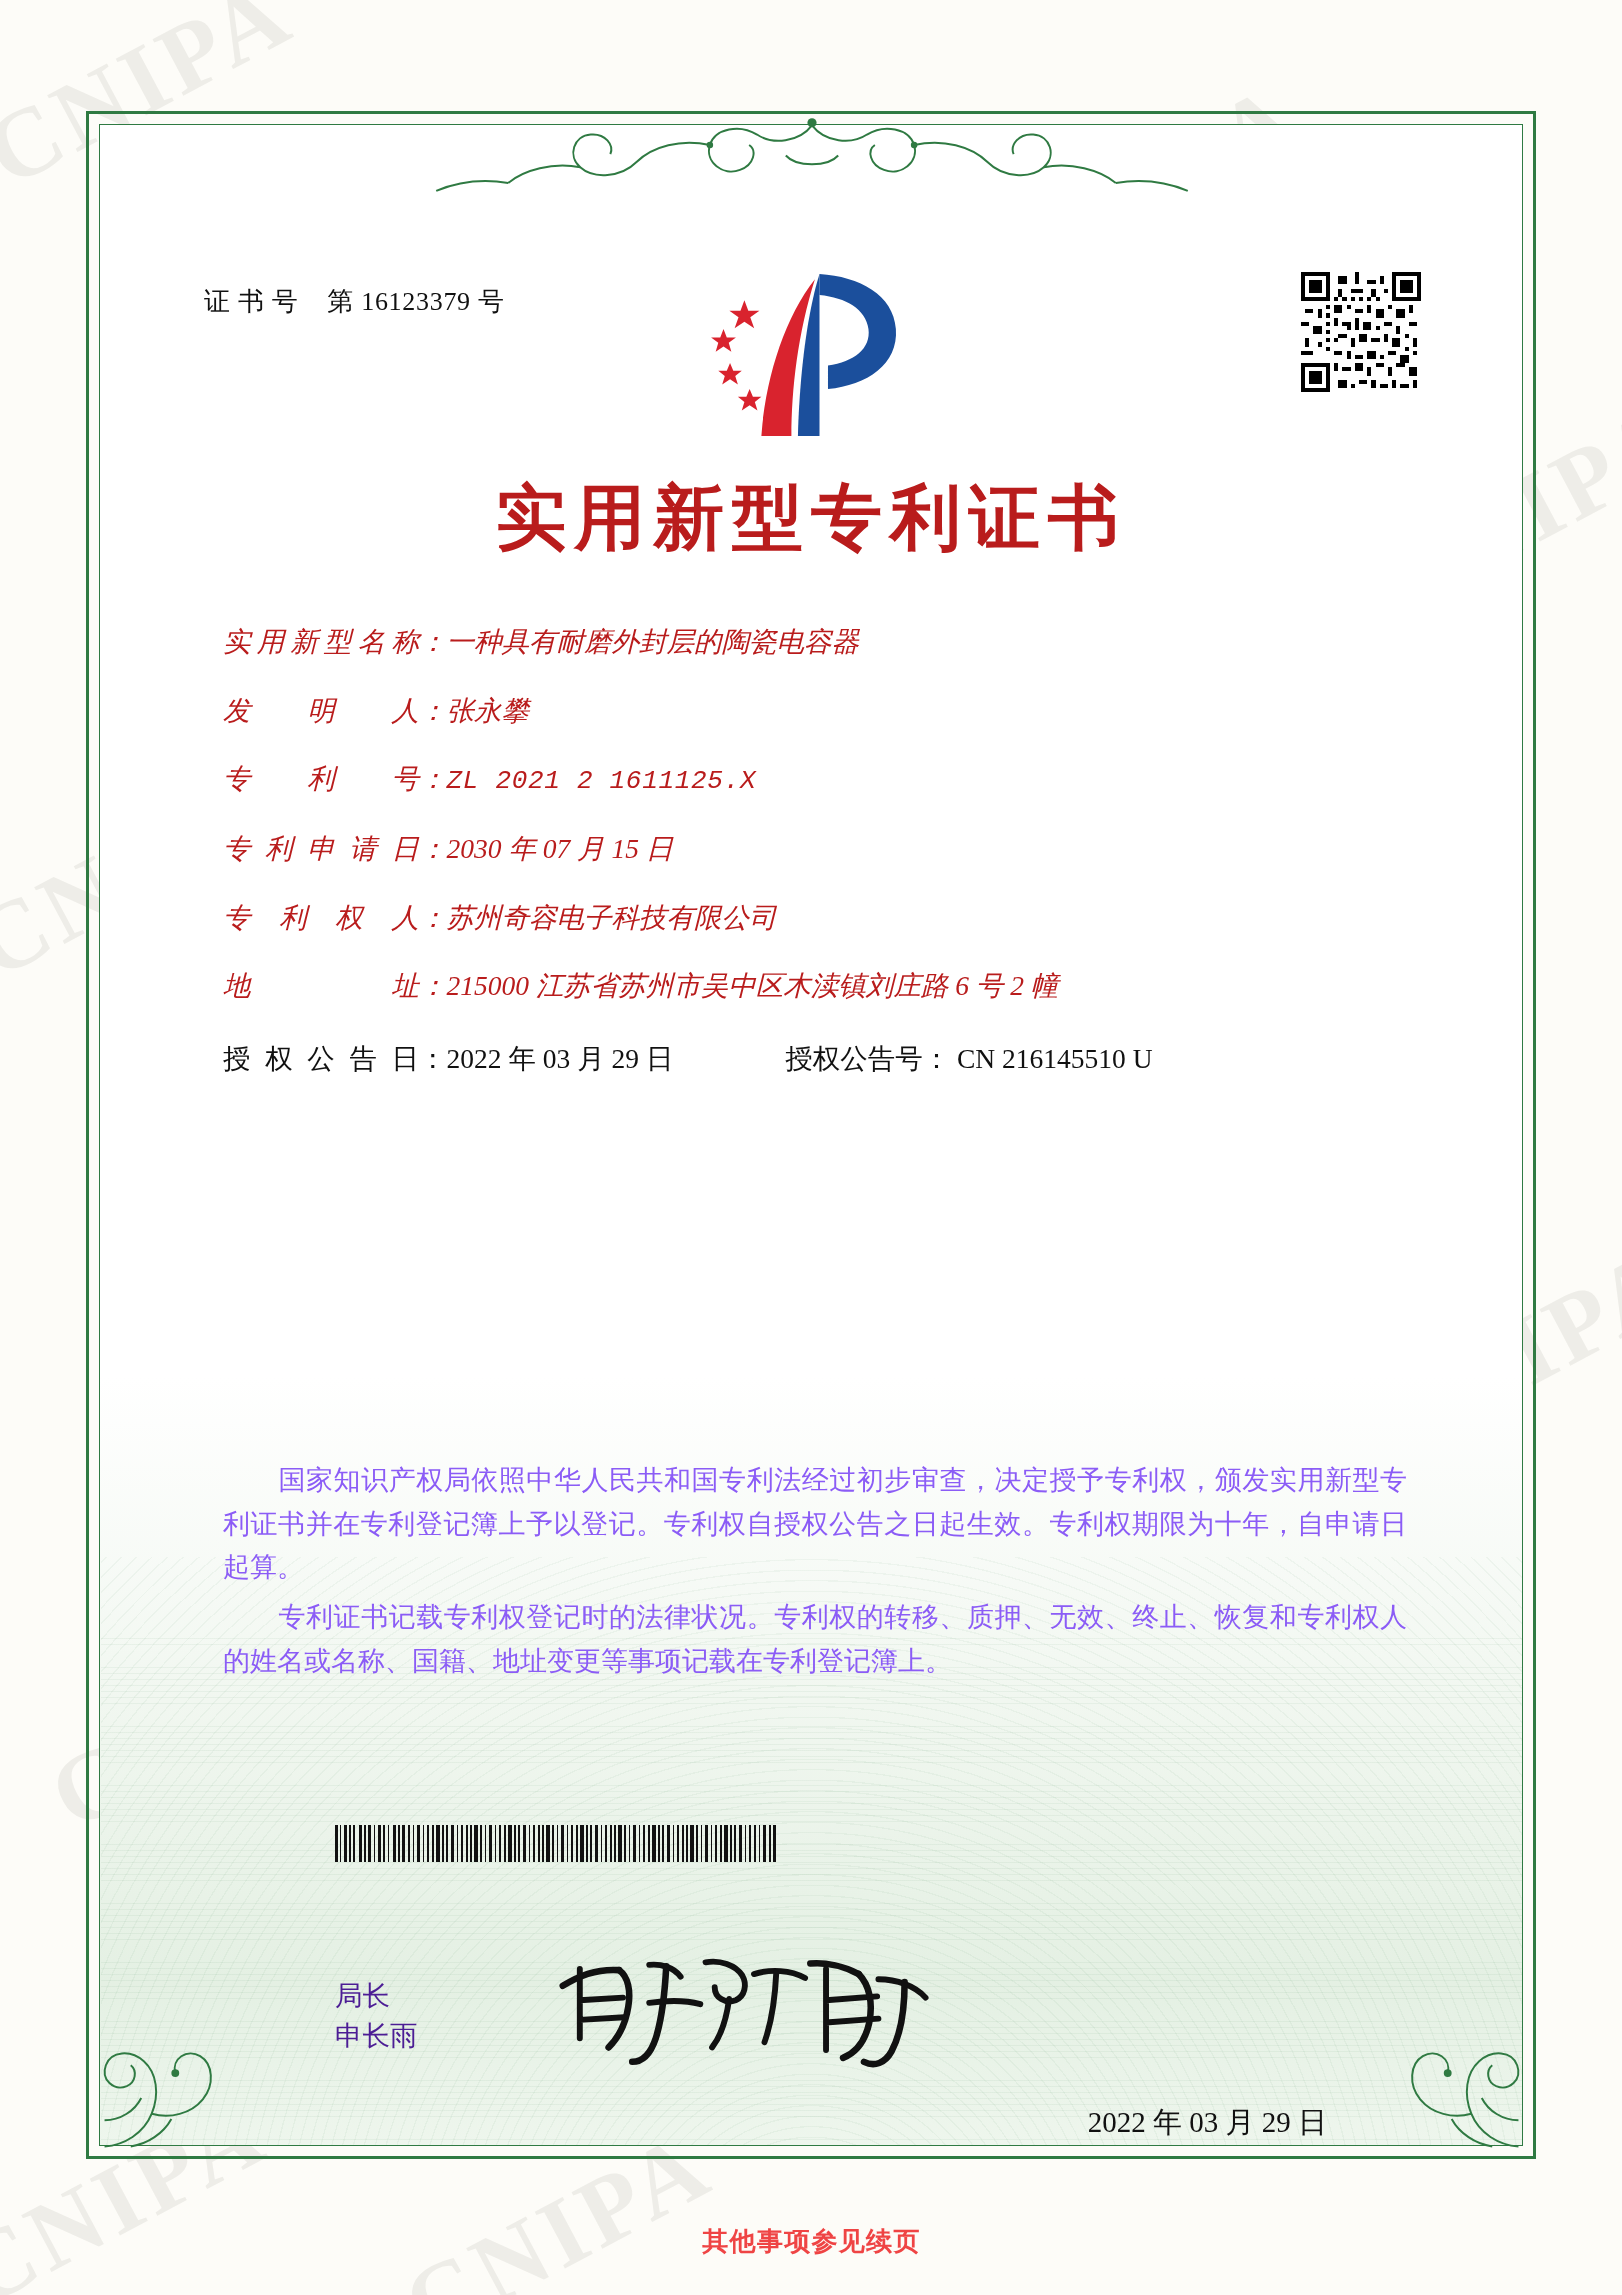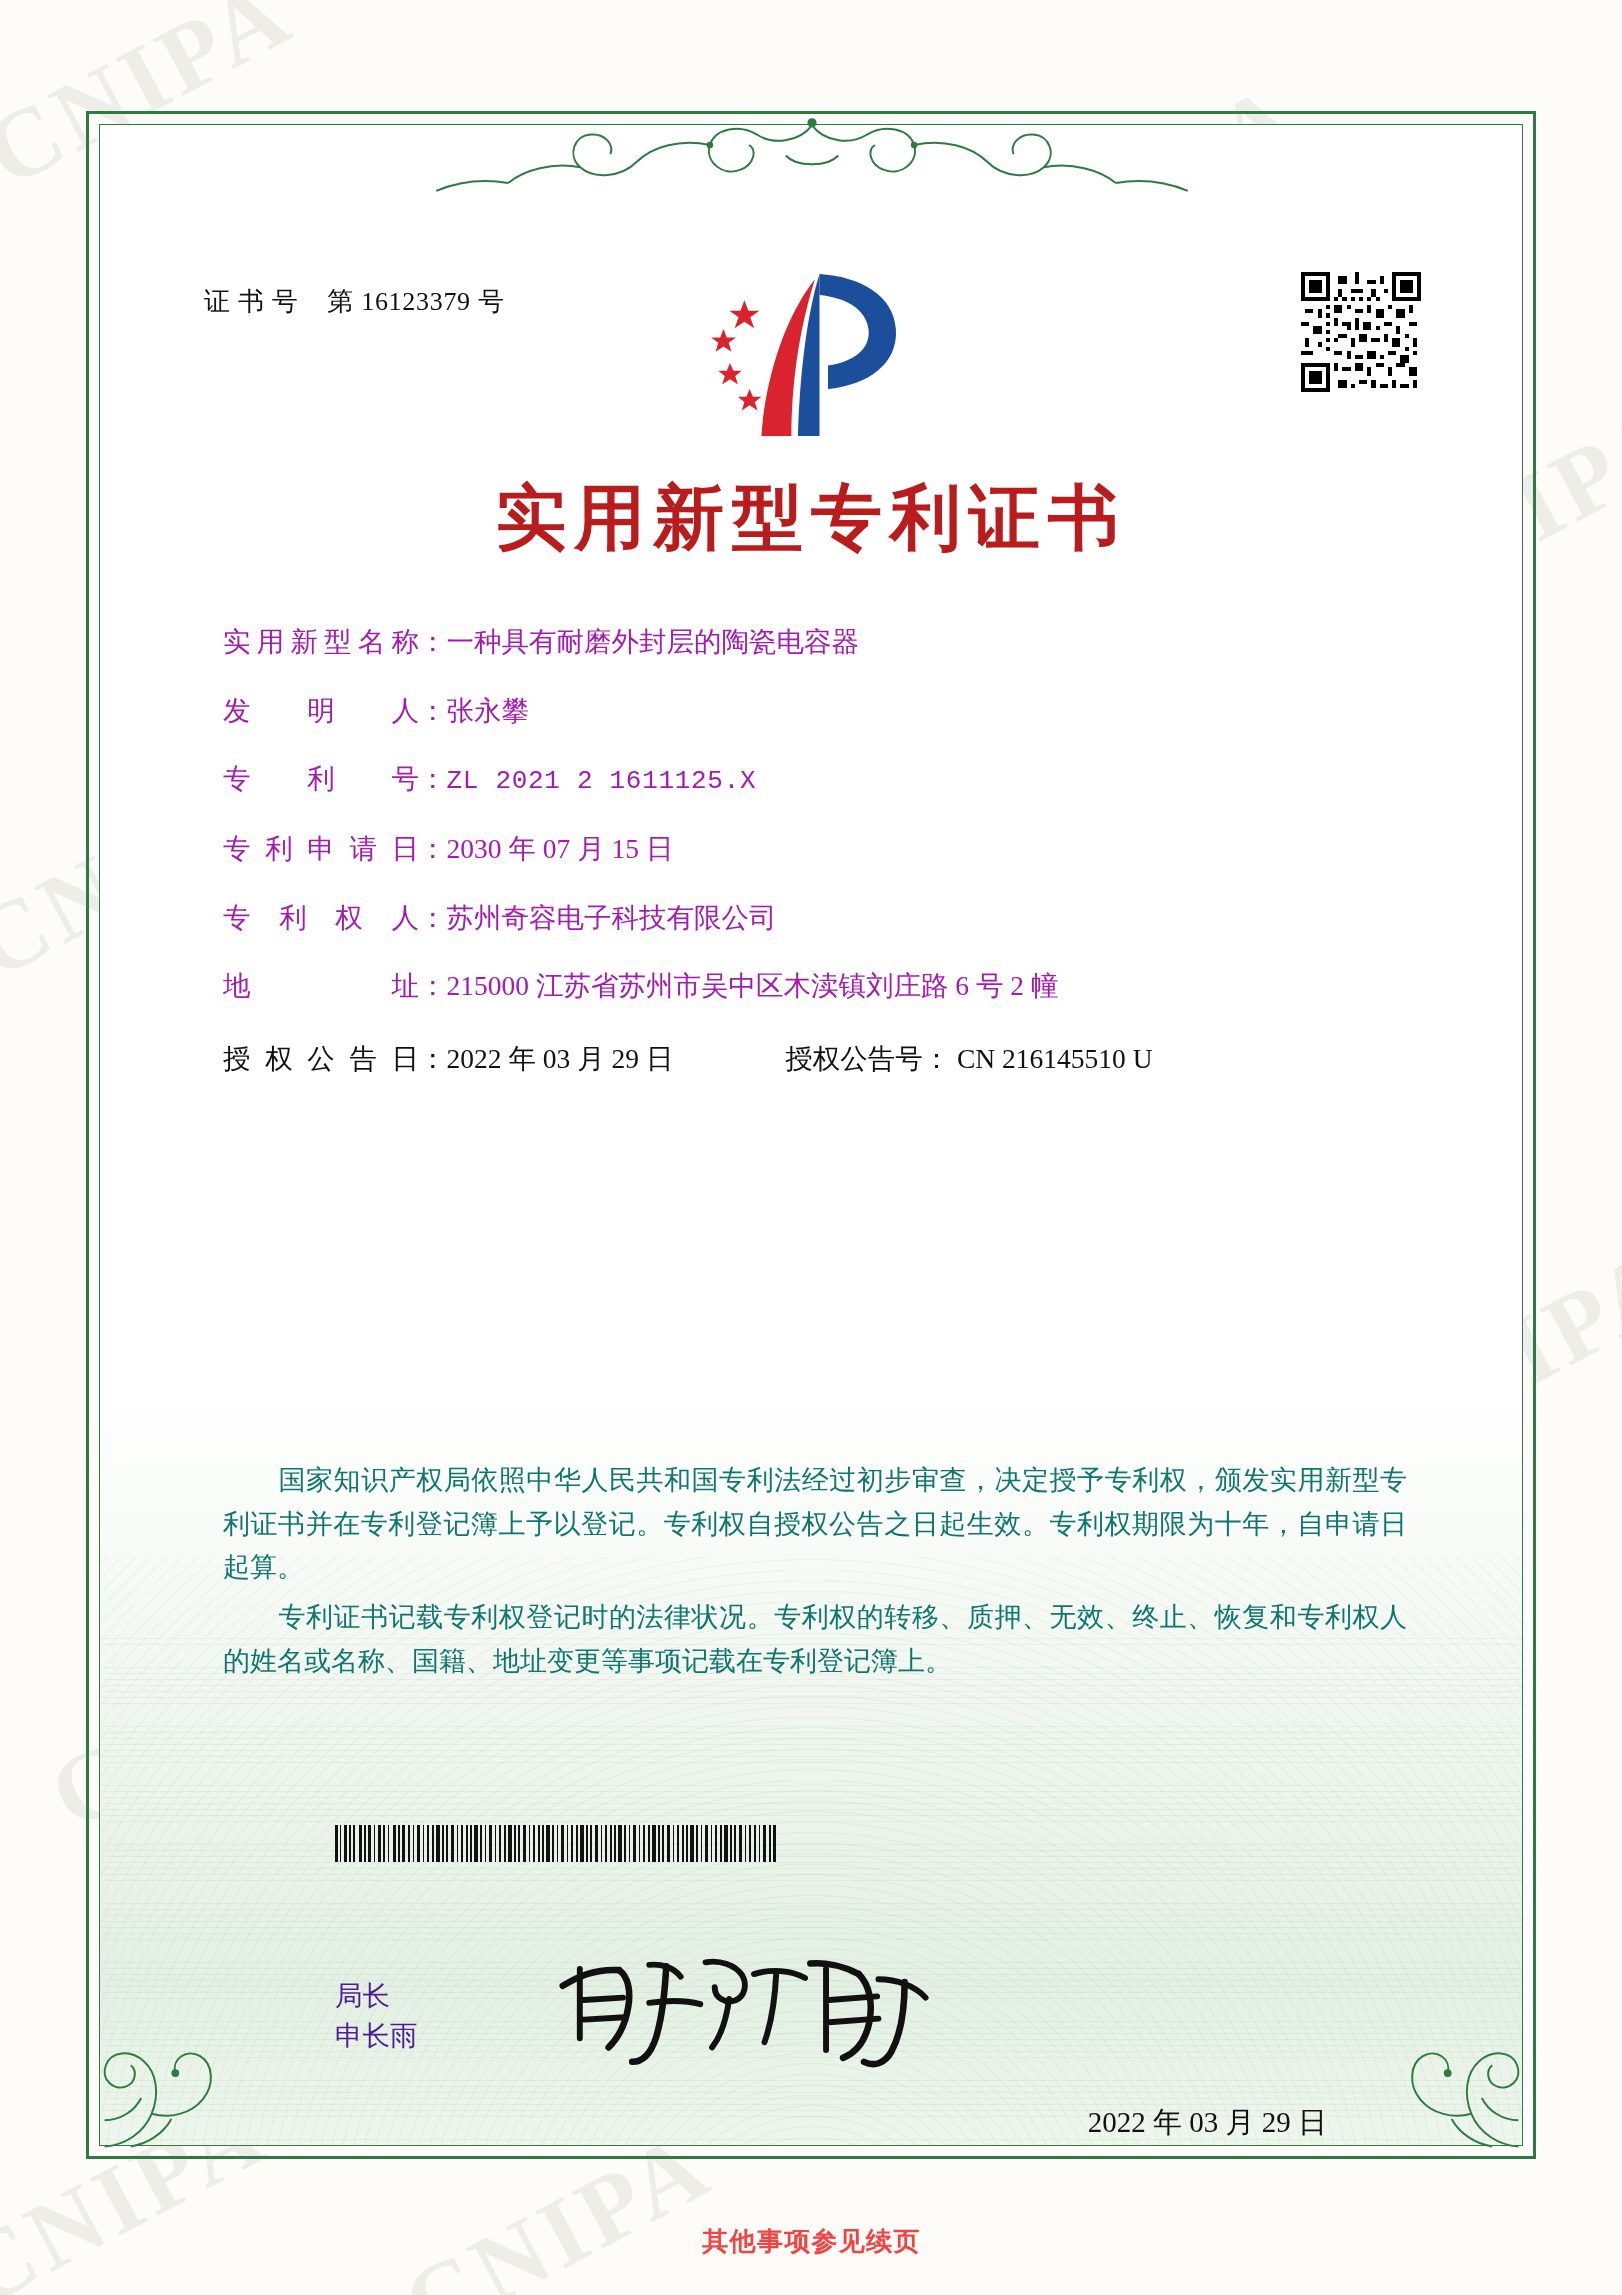--- a/index.html
+++ b/index.html
@@ -161,22 +161,23 @@
   .fields {
     position: absolute;
     left: 124px;
     top: 504px;
     width: 1178px;
   }
   .field-row {
     font-size: 27.5px;
     line-height: 1.0;
     margin-bottom: 41px;
-    color: #a21caf;
+    color: #b91c1c;
     white-space: nowrap;
+    font-style: italic;
   }
   .flabel {
     display: inline-block;
     min-width: 196px;
   }
   .flabel.spread {
     text-align: justify;
     text-align-last: justify;
   }
   .fvalue { }
@@ -194,21 +195,21 @@
   }
   .gap { display: inline-block; width: 98px; }
 
   .para {
     position: absolute;
     left: 124px;
     width: 1184px;
     font-size: 27px;
     line-height: 1.62;
     text-align: justify;
-    color: #0f766e;
+    color: #8b5cf6;
   }
   .para1 { top: 1335px; }
   .para2 { top: 1472px; }
   .indent { display: inline-block; width: 55px; }
 
   .barcode {
     position: absolute;
     left: 236px;
     top: 1701px;
     height: 37px;

